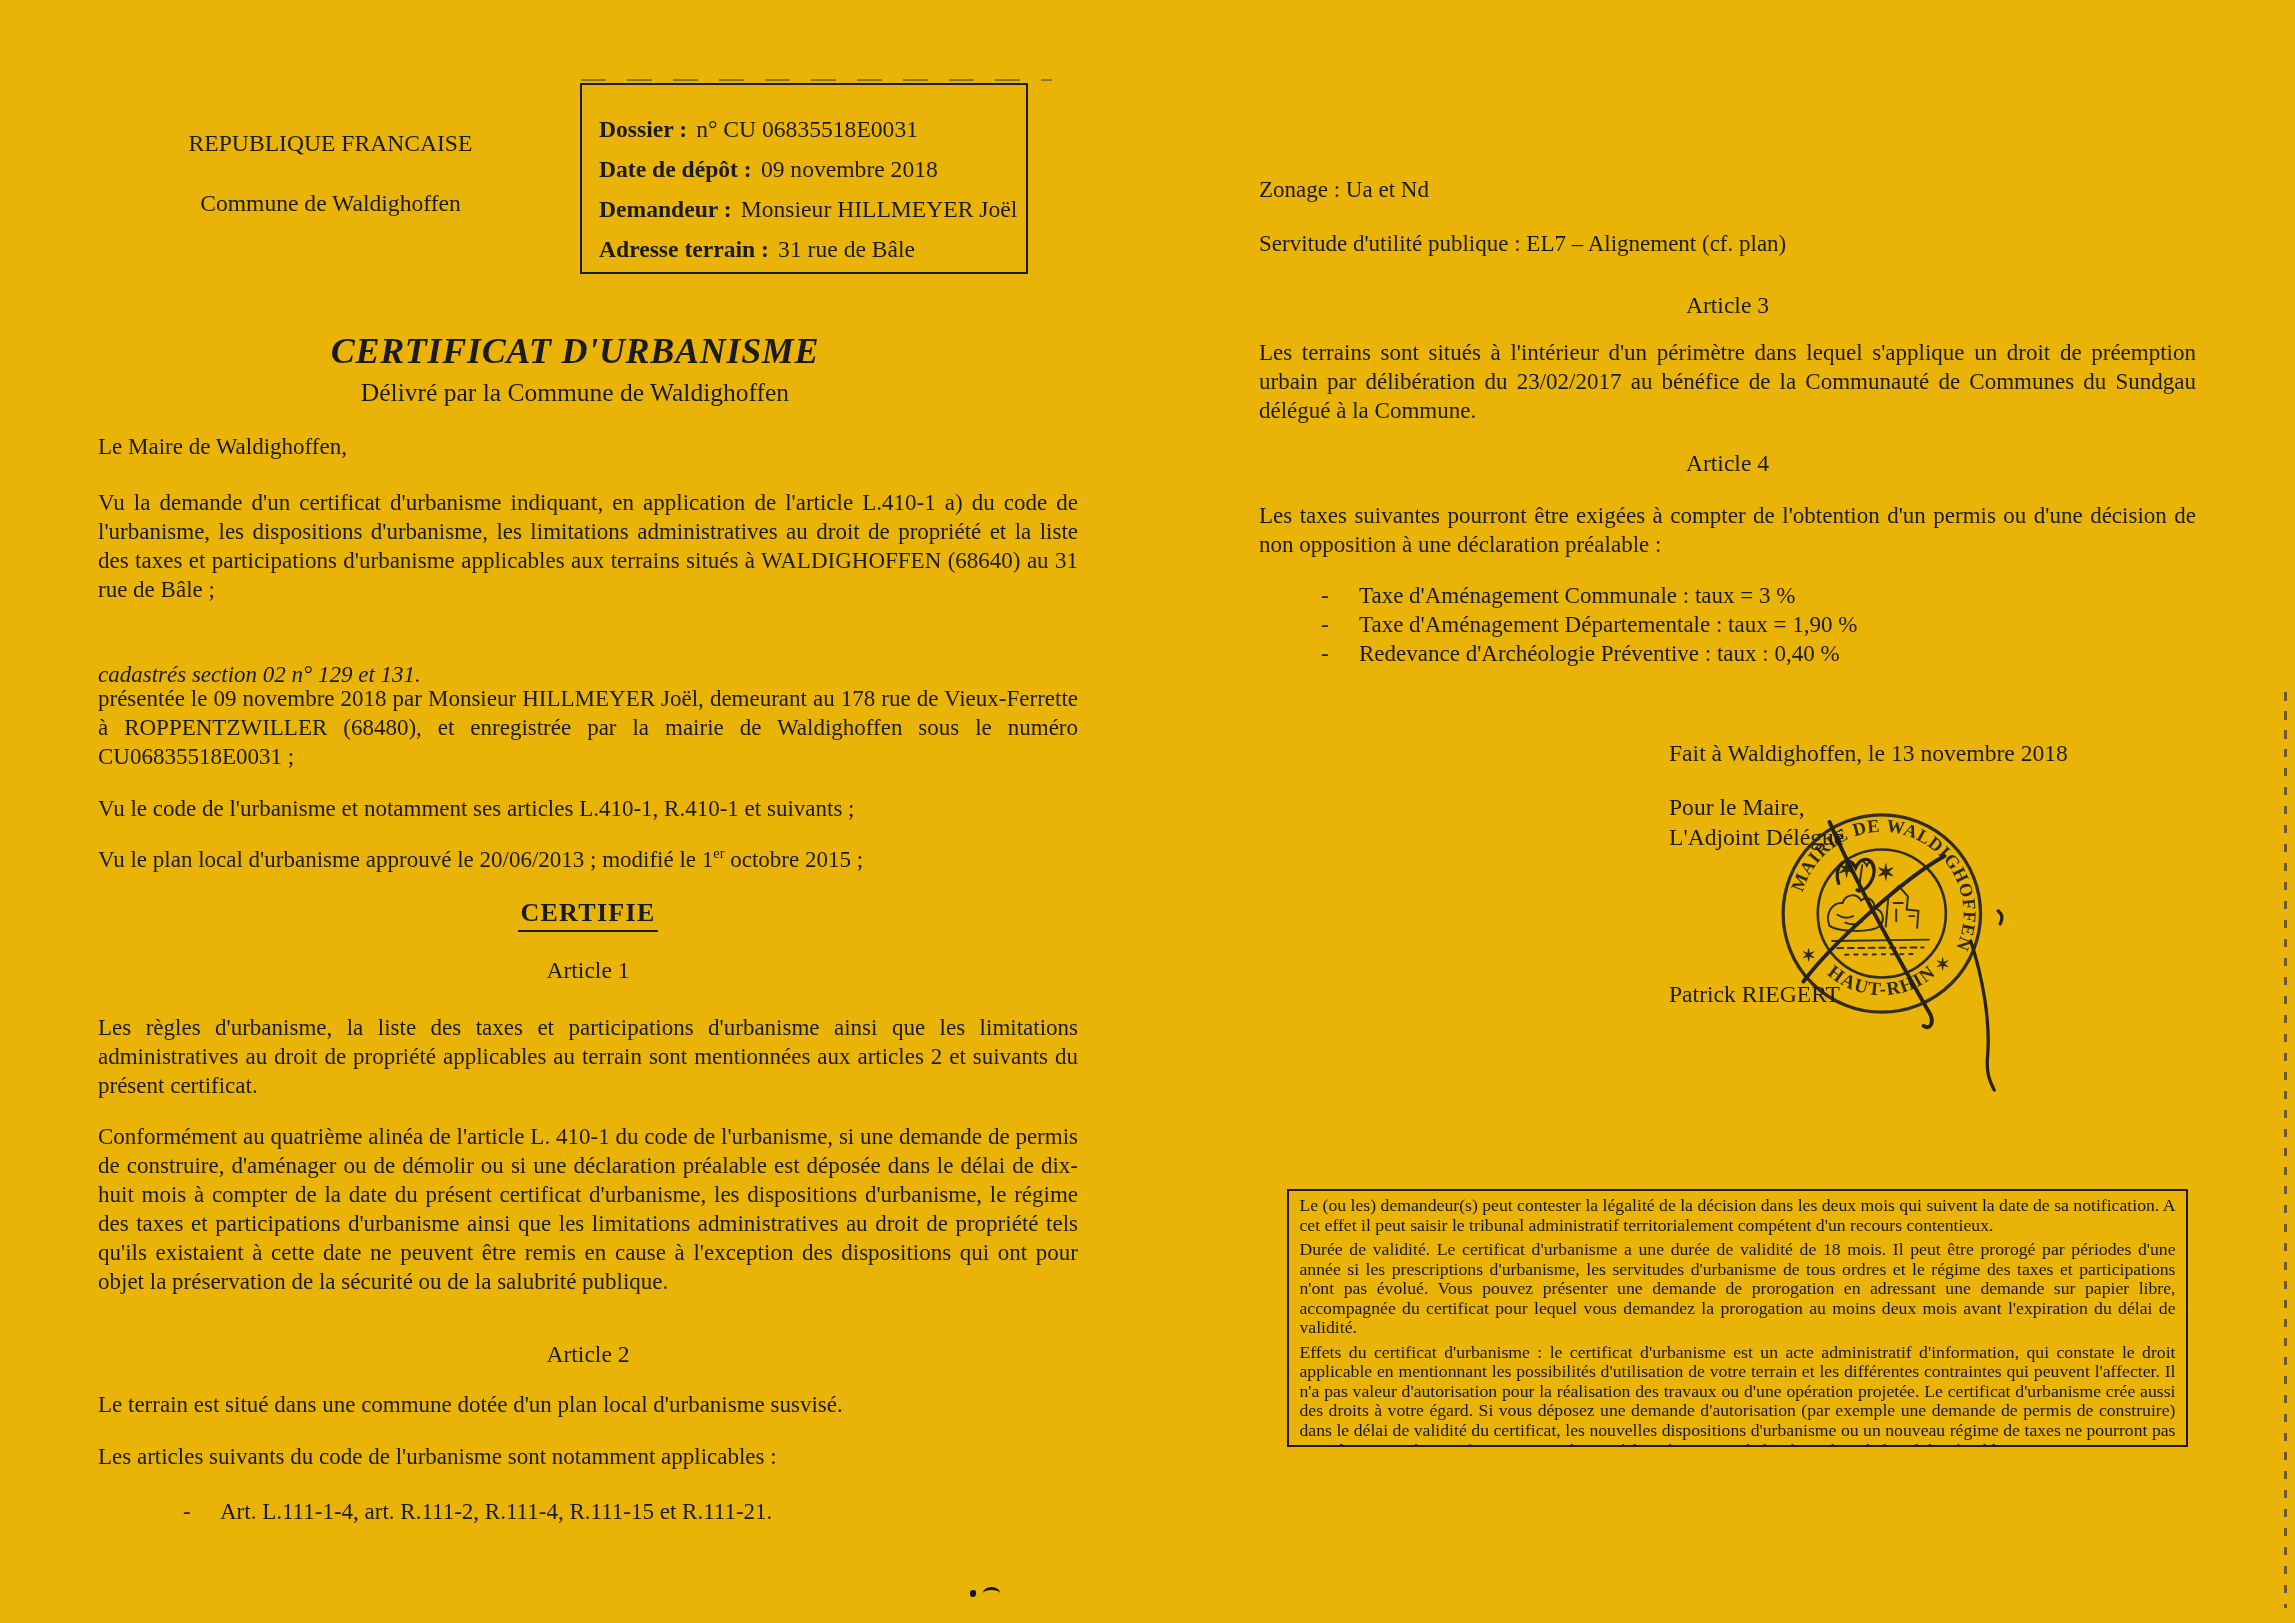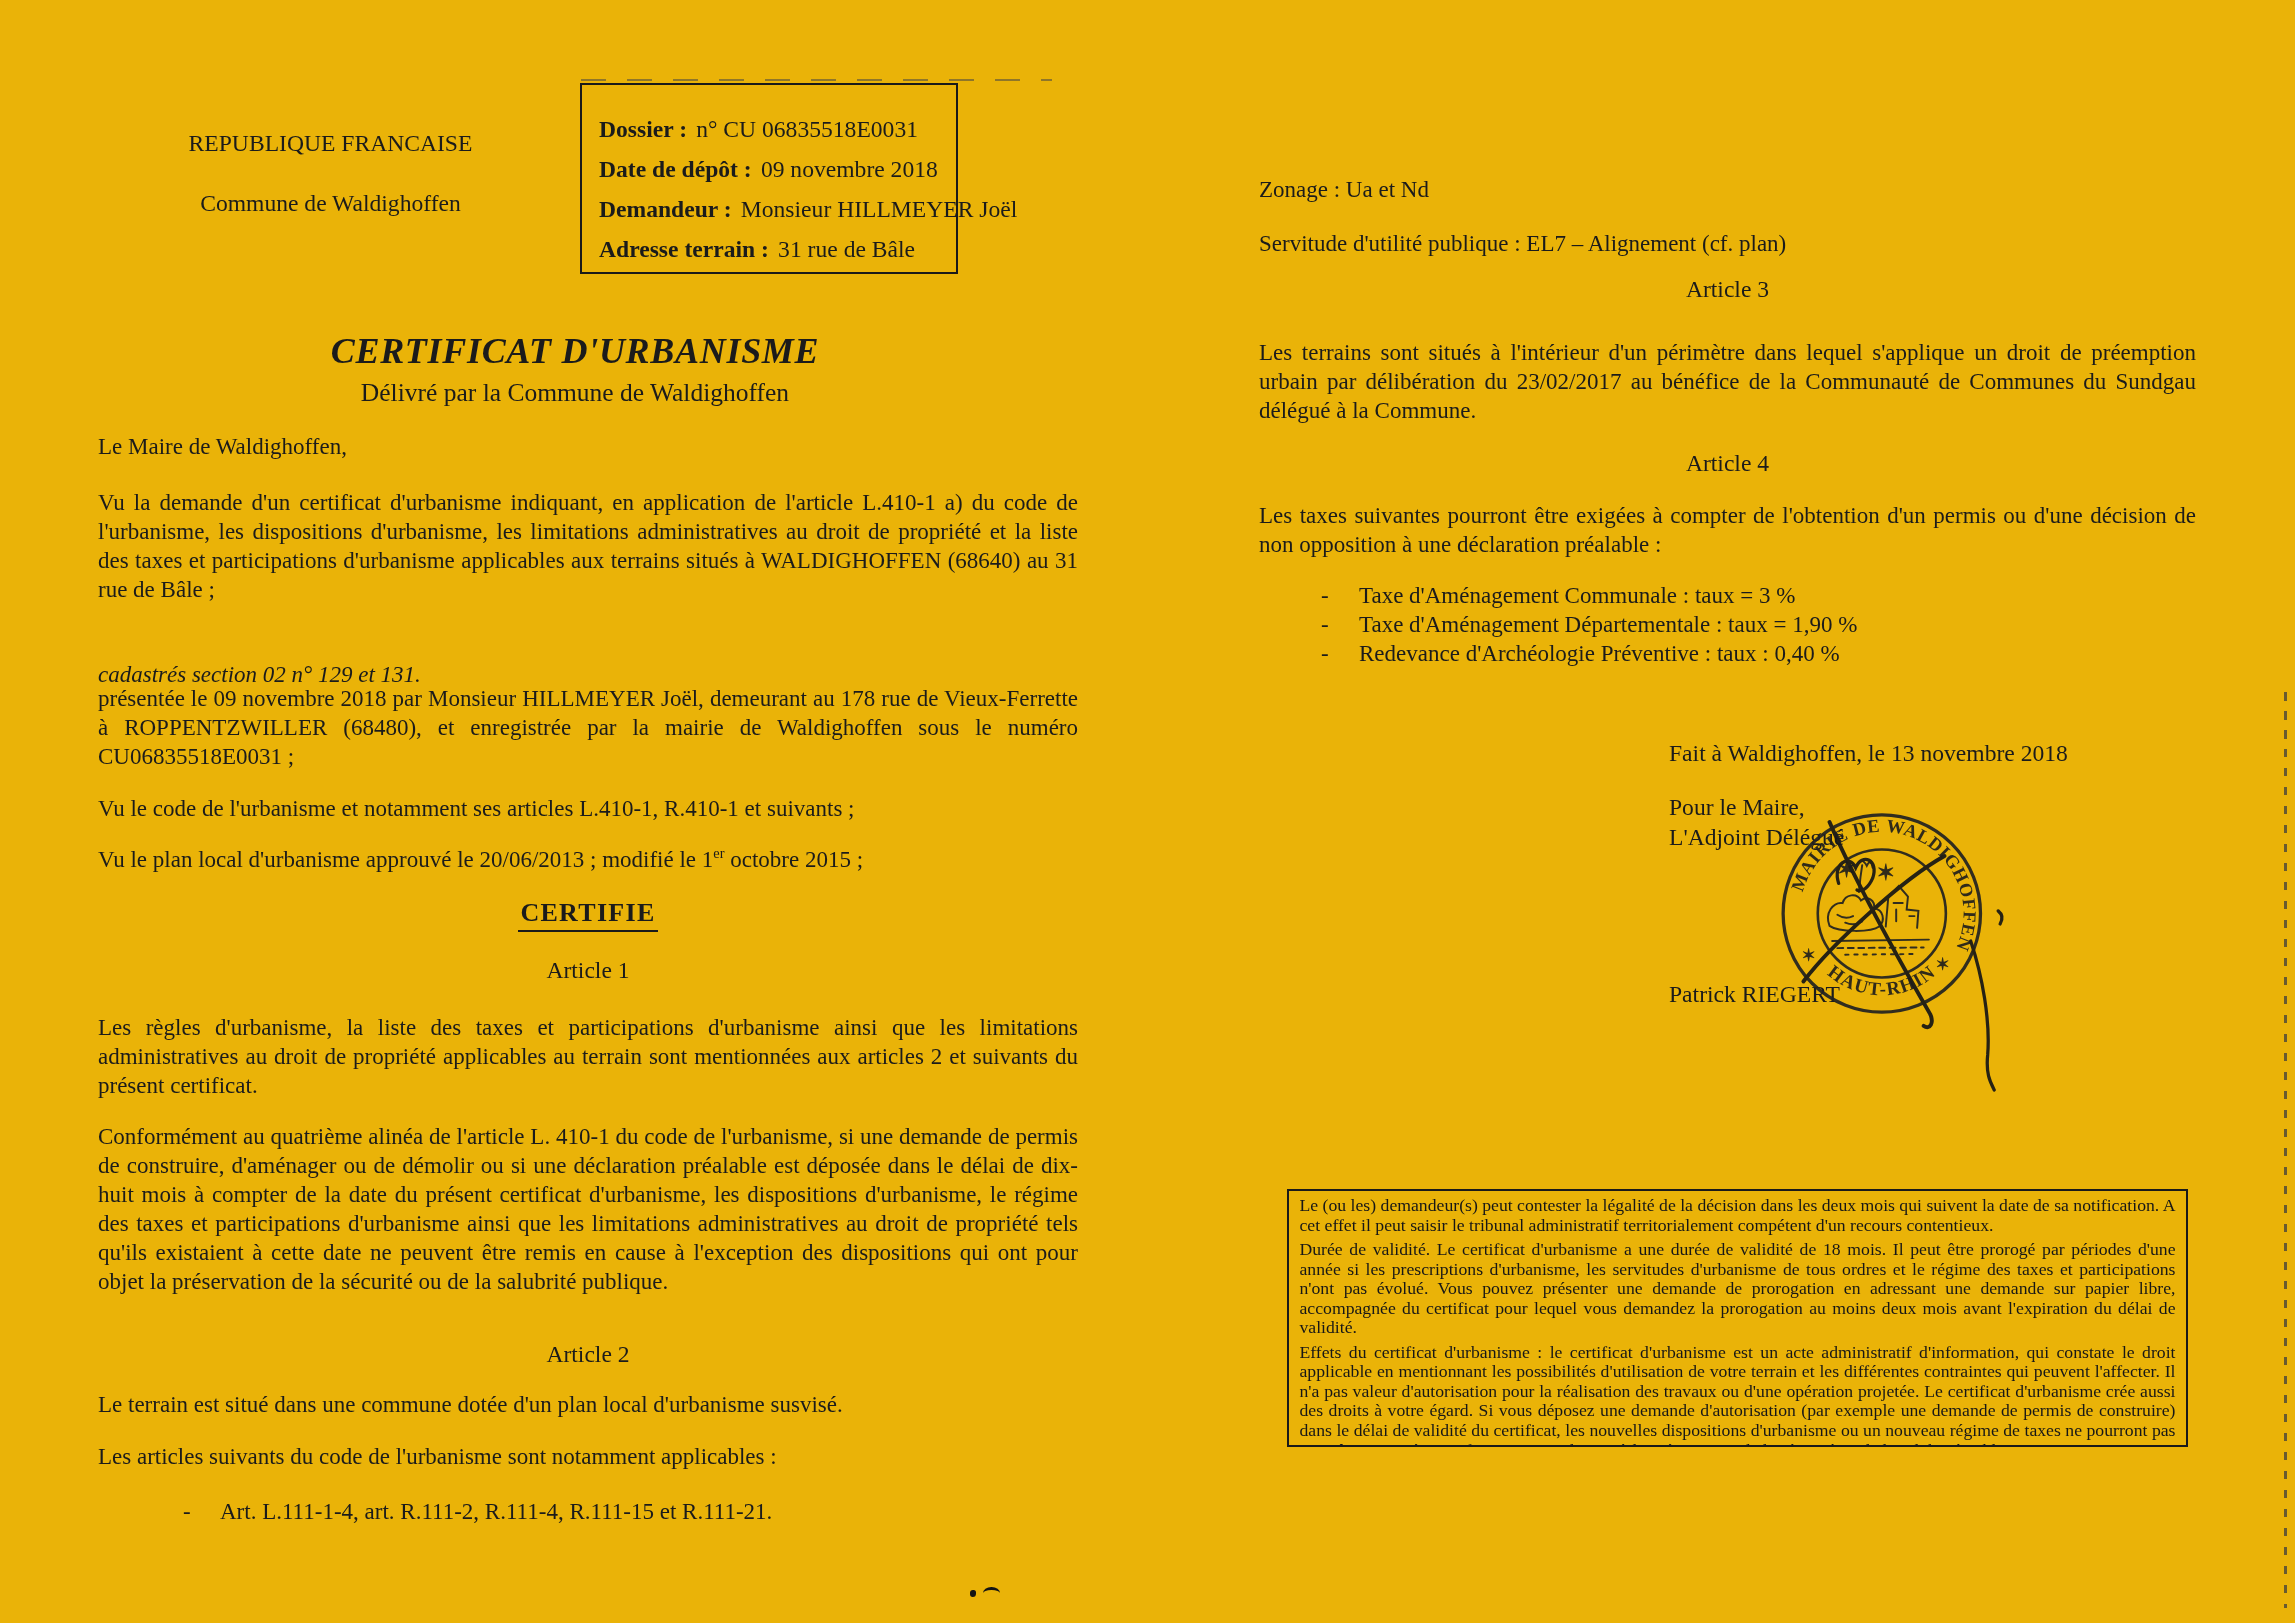--- a/index.html
+++ b/index.html
@@ -8,21 +8,21 @@
     font-family:"Liberation Serif","DejaVu Serif",serif;color:#1b1b1b;overflow:hidden;
   }
   .abs{position:absolute;}
   .p{font-size:23px;line-height:29px;color:#1b1b1b;}
   .just{text-align:justify;}
   .it{font-style:italic;margin-top:30px;}
   
   .rep{width:451px;left:105px;top:130px;text-align:center;font-size:23.6px;line-height:26px;}
   .rep .line2{margin-top:34px;}
   .dossier-box{
-    left:580px;top:83px;width:378px;height:191px;border:2px solid #1a1a1a;
+    left:580px;top:83px;width:448px;height:191px;border:2px solid #1a1a1a;
     box-sizing:border-box;padding:23.6px 0 0 17px;
   }
   .dossier-box::before{ 
     content:"";position:absolute;left:-1.3px;top:-5.9px;width:471px;height:2px;
     background:repeating-linear-gradient(90deg,#444 0 25px,transparent 25px 46px);opacity:.55;
   }
   .drow{font-size:23.6px;line-height:40px;white-space:nowrap;}
   .drow .lbl{font-weight:bold;margin-right:9.2px;}
   
   .doc-title{left:85px;top:330px;width:980px;text-align:center;font-size:36px;font-weight:bold;letter-spacing:0.7px;font-style:italic;}
@@ -108,21 +108,21 @@
   <div class="abs lcol p hArticle" style="top:1340px">Article 2</div>
   <div class="abs lcol p" style="top:1390px">Le terrain est situé dans une commune dotée d'un plan local d'urbanisme susvisé.</div>
   <div class="abs lcol p" style="top:1442px">Les articles suivants du code de l'urbanisme sont notamment applicables :</div>
   <div class="abs lcol p li-row li-left" style="top:1497px">
     <span class="dash">-</span>
     <span>Art. L.111-1-4, art. R.111-2, R.111-4, R.111-15 et R.111-21.</span>
   </div>
 
   <div class="abs rcol p" style="top:175px">Zonage : Ua et Nd</div>
   <div class="abs rcol p" style="top:229px">Servitude d'utilité publique : EL7 – Alignement (cf. plan)</div>
-  <div class="abs rcol p hArticle" style="top:275px">Article 3</div>
+  <div class="abs rcol p hArticle" style="top:291px">Article 3</div>
   <div class="abs rcol p just" style="top:338px">Les terrains sont situés à l'intérieur d'un périmètre dans lequel s'applique un droit de préemption urbain par délibération du 23/02/2017 au bénéfice de la Communauté de Communes du Sundgau délégué à la Commune.</div>
   <div class="abs rcol p hArticle" style="top:449px">Article 4</div>
   <div class="abs rcol p just" style="top:501px">Les taxes suivantes pourront être exigées à compter de l'obtention d'un permis ou d'une décision de non opposition à une déclaration préalable :</div>
   <div class="abs rcol p tax-rows" style="top:581px">
     <div class="tax-row">
       <span class="dash">-</span>
       <span>Taxe d'Aménagement Communale : taux = 3 %</span>
     </div>
     <div class="tax-row">
       <span class="dash">-</span>

